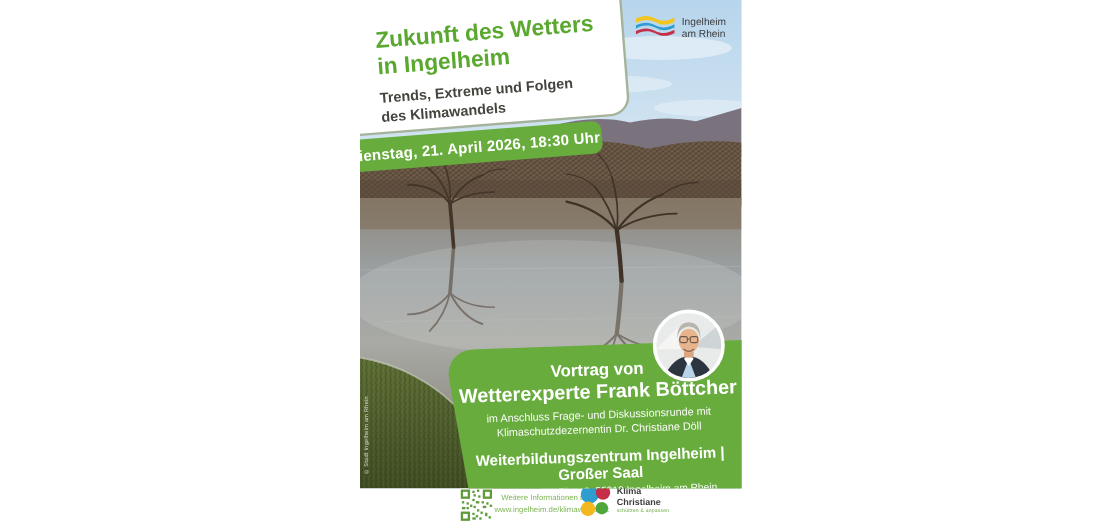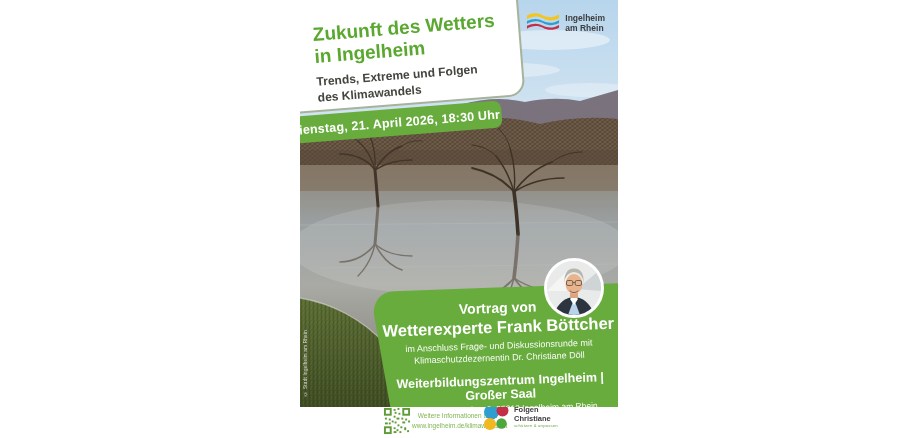--- a/index.html
+++ b/index.html
@@ -36,21 +36,21 @@
     background:#68ac3e;border-radius:8px;transform:rotate(-4.5deg);
     display:flex;align-items:center;justify-content:center;z-index:4;
     color:#fff;font-size:12.5px;font-weight:600;letter-spacing:.2px;
     padding-left:4px;white-space:nowrap;
   }
   
   .city-logo{
     position:absolute;right:13px;top:13px;display:flex;gap:5px;
     align-items:center;z-index:4;
   }
-  .city-name{font-size:8.5px;font-weight:bold;color:#3d3d3d;line-height:1.2;}
+  .city-name{font-size:8.5px;font-weight:normal;color:#3d3d3d;line-height:1.2;}
   
   .panel-bg{
     position:absolute;left:70px;top:292px;width:480px;height:200px;
     background:#68ac3e;border-radius:24px 0 0 0;
     transform:rotate(-2deg) skewX(8deg);transform-origin:0 0;
     overflow:hidden;z-index:3;
   }
   .panel-text{
     position:absolute;left:76px;top:292px;width:242px;
     transform:rotate(-2deg);transform-origin:0 0;
@@ -274,17 +274,17 @@
   <a class="url" href="#">www.ingelheim.de/klimawerkstatt</a>
 </div>
 <div class="footer-klima">
   <svg width="27" height="27" viewBox="0 0 27 27">
     <circle cx="8.5" cy="8" r="7.5" fill="#2e9ed0"></circle>
     <circle cx="19.5" cy="6.5" r="6" fill="#c52e49"></circle>
     <circle cx="7" cy="20" r="6" fill="#f3b81f"></circle>
     <circle cx="18.5" cy="19.5" r="5.2" fill="#4ea73c"></circle>
   </svg>
   <div class="klima-text">
-    <div class="klima-name">Folgen</div>
+    <div class="klima-name">Klima</div>
     <div class="klima-name">Christiane</div>
     <div class="klima-tagline">schützen &amp; anpassen</div>
   </div>
 </div>
 
 </body></html>

